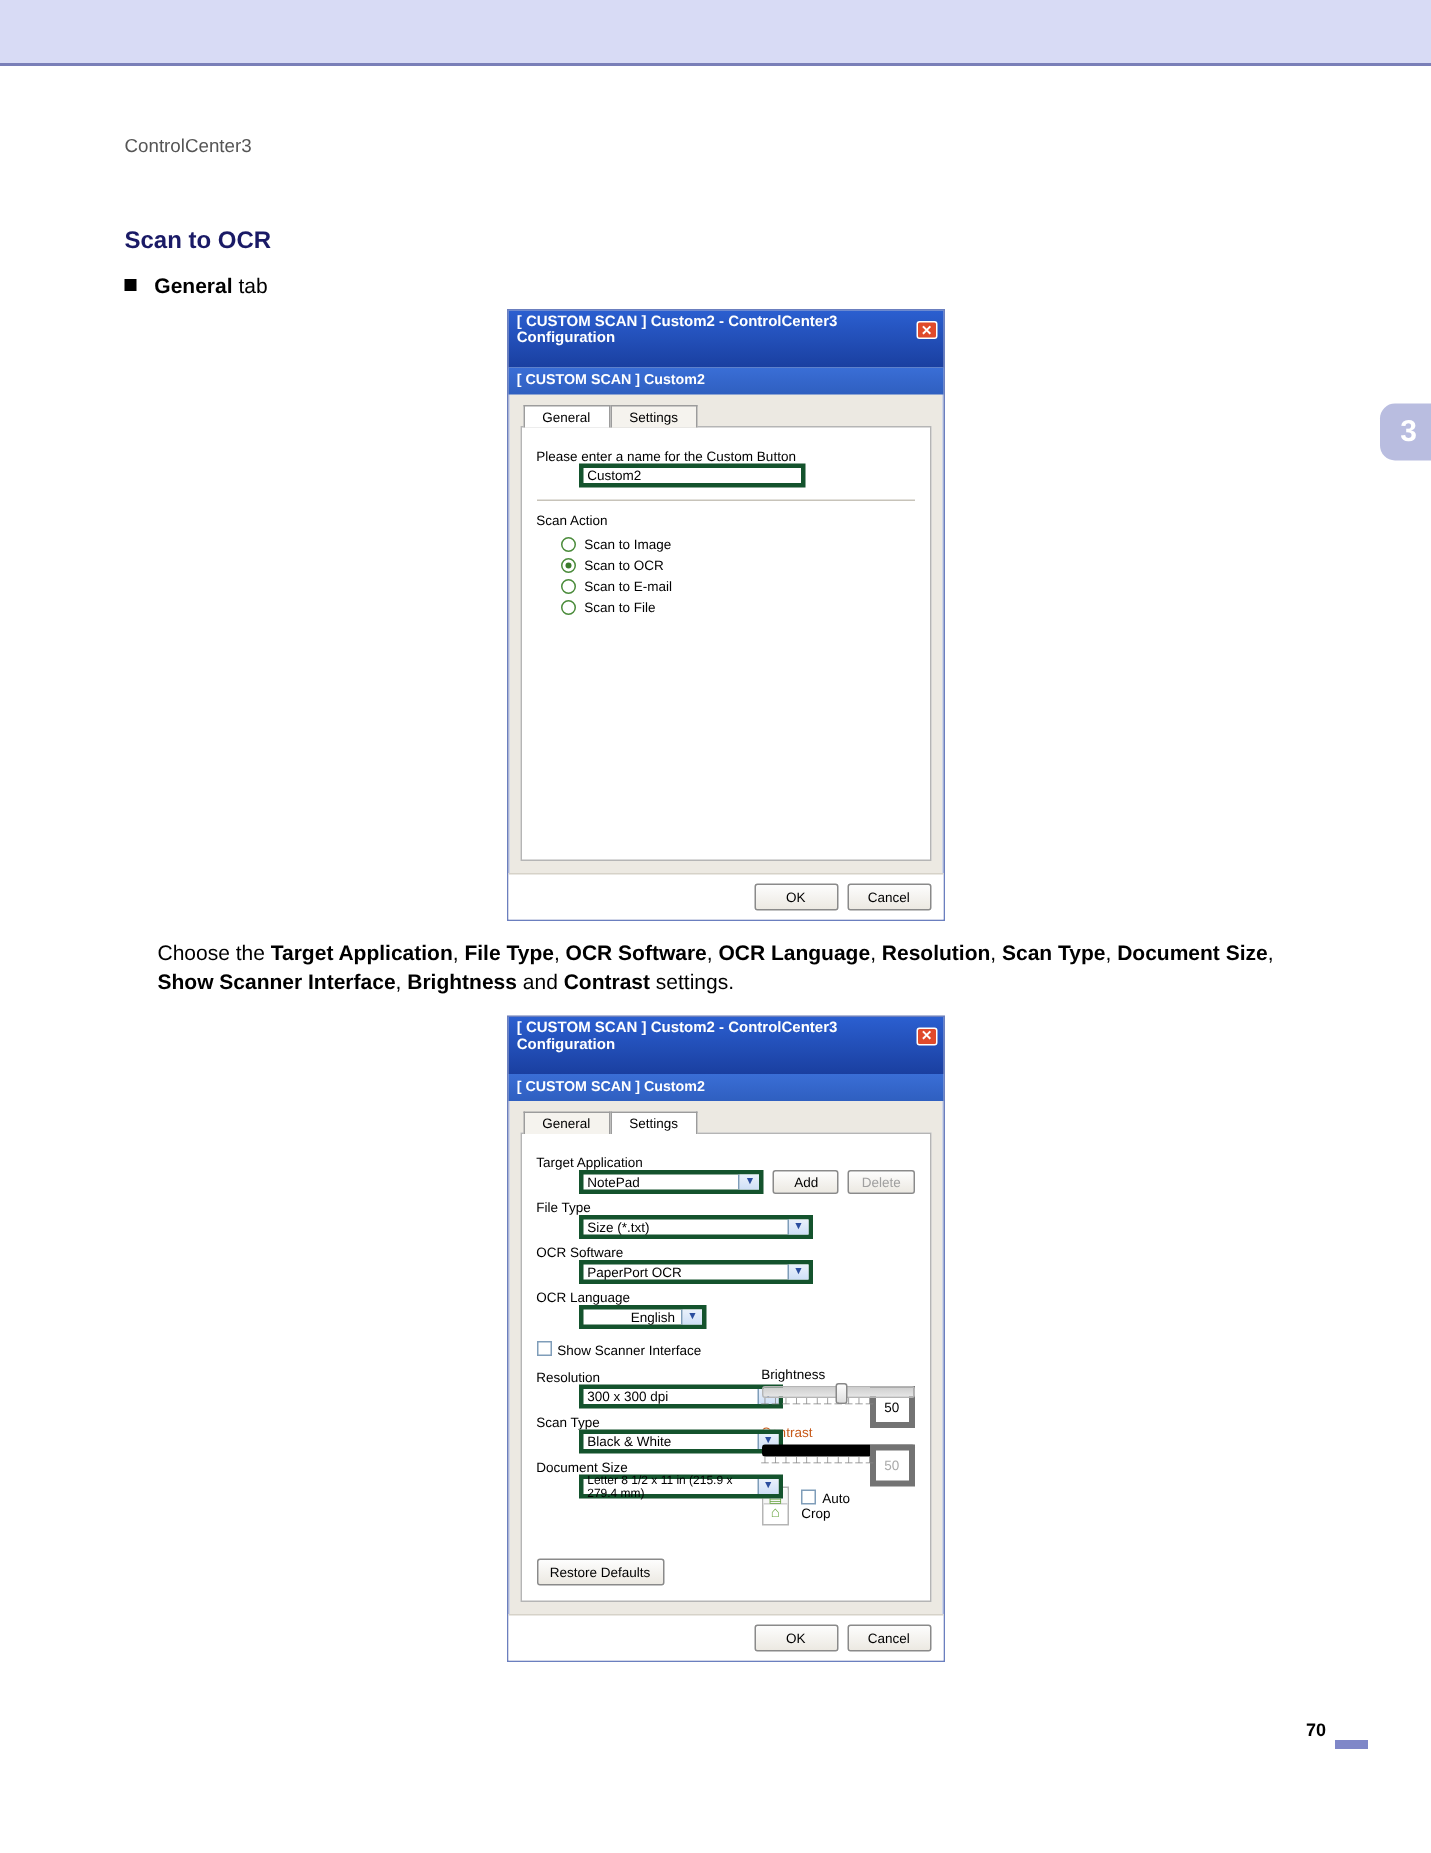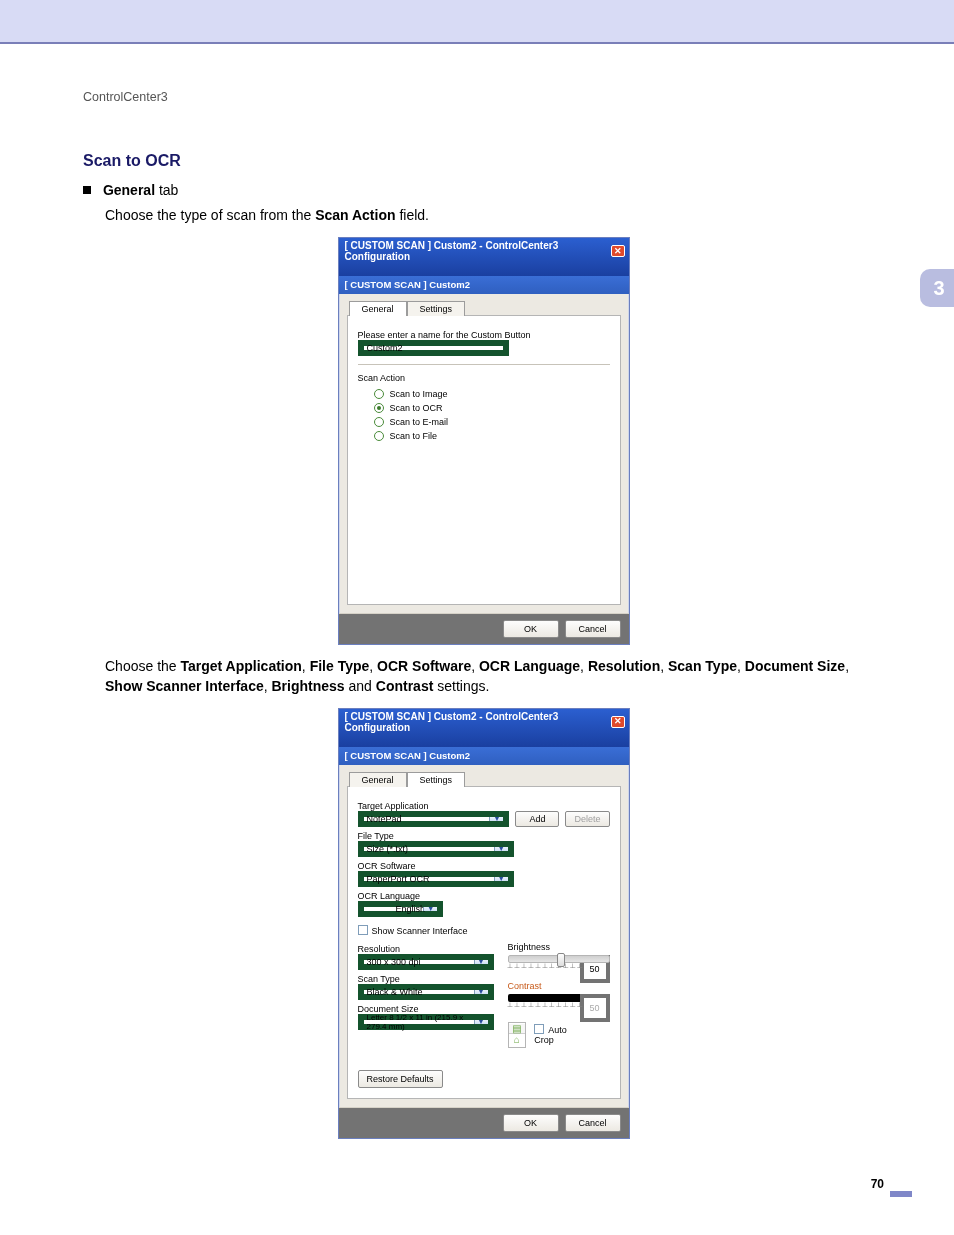--- a/index.html
+++ b/index.html
@@ -58,39 +58,40 @@
     border: 1px solid #9c9c9c; border-bottom: none;
     background: #f5f3ee; position: relative; top: 1px;
   }
   .tab.active { background: #fff; z-index: 2; }
   .panel {
     background: #fff; border: 1px solid #b5b5b5;
     margin: 0 8px 8px 8px; padding: 10px;
   }
   .fld-label { font-size: 9px; color: #000; margin-top: 4px; }
   .textbox, .drop {
-    width: 100%; height: 16px; border: 6px solid #14532d;
+    width: 100%; height: 16px; border: 3px solid #14532d;
     background: #fff; font-size: 9px; padding: 1px 3px; display: flex; align-items: center;
     position: relative;
+    margin-left: 28px;
   }
   .drop { padding-right: 16px; }
   .drop .arrow {
     position: absolute; right: 0; top: 0; width: 14px; height: 100%;
     background: linear-gradient(#eaf1fb,#cfe0f7); border-left: 1px solid #7f9db9;
     display: flex; align-items: center; justify-content: center; font-size: 7px; color: #2a4d9e;
   }
   .hr { border-top: 1px solid #c7c3b9; margin: 8px 0; }
   .radio-row { margin: 4px 0 4px 16px; display: flex; align-items: center; gap: 6px; }
   .radio {
     width: 10px; height: 10px; border: 1px solid #4a8b3a; border-radius: 50%;
     background: #fff; display: inline-flex; align-items: center; justify-content: center;
   }
   .radio.sel::after { content: ""; width: 4px; height: 4px; border-radius: 50%; background: #3a7a2b; }
   .btnbar {
-    background: #737373; padding: 6px 8px; display: flex; justify-content: flex-end; gap: 6px;
+    background: #ffffff; padding: 6px 8px; display: flex; justify-content: flex-end; gap: 6px;
     border-top: 1px solid #d6d2c8;
   }
   .btn {
     min-width: 56px; height: 18px; font-size: 9px;
     border: 1px solid #8a8a8a; background: linear-gradient(#fdfdfd,#ece9e2);
     border-radius: 2px; display: inline-flex; align-items: center; justify-content: center;
     padding: 0 8px;
   }
   .btn.small { min-width: 44px; height: 16px; }
   .btn.disabled { color: #a0a0a0; }
@@ -142,23 +143,20 @@
   <div class="chapter-tab">3</div>
 
   <h3 class="section-title">Scan to OCR</h3>
 
   <div class="bullet-line">
     <span class="bullet-sq"></span>
     <span class="b">General</span><span> tab</span>
   </div>
 
 
-  <p class="para">
-    <span>Choose the type of scan from the </span><span class="b">Scan Action</span><span> field.</span>
-  </p>
 
   <div class="dlg">
     <div class="titlebar">
       <span>[  CUSTOM SCAN  ]   Custom2 - ControlCenter3 Configuration</span>
       <span class="spacer"></span>
       <span class="closebox">✕</span>
     </div>
     <div class="subtitlebar">[  CUSTOM SCAN  ]   Custom2</div>
     <div class="tabs-row">
       <span class="tab active">General</span><span class="tab">Settings</span>

